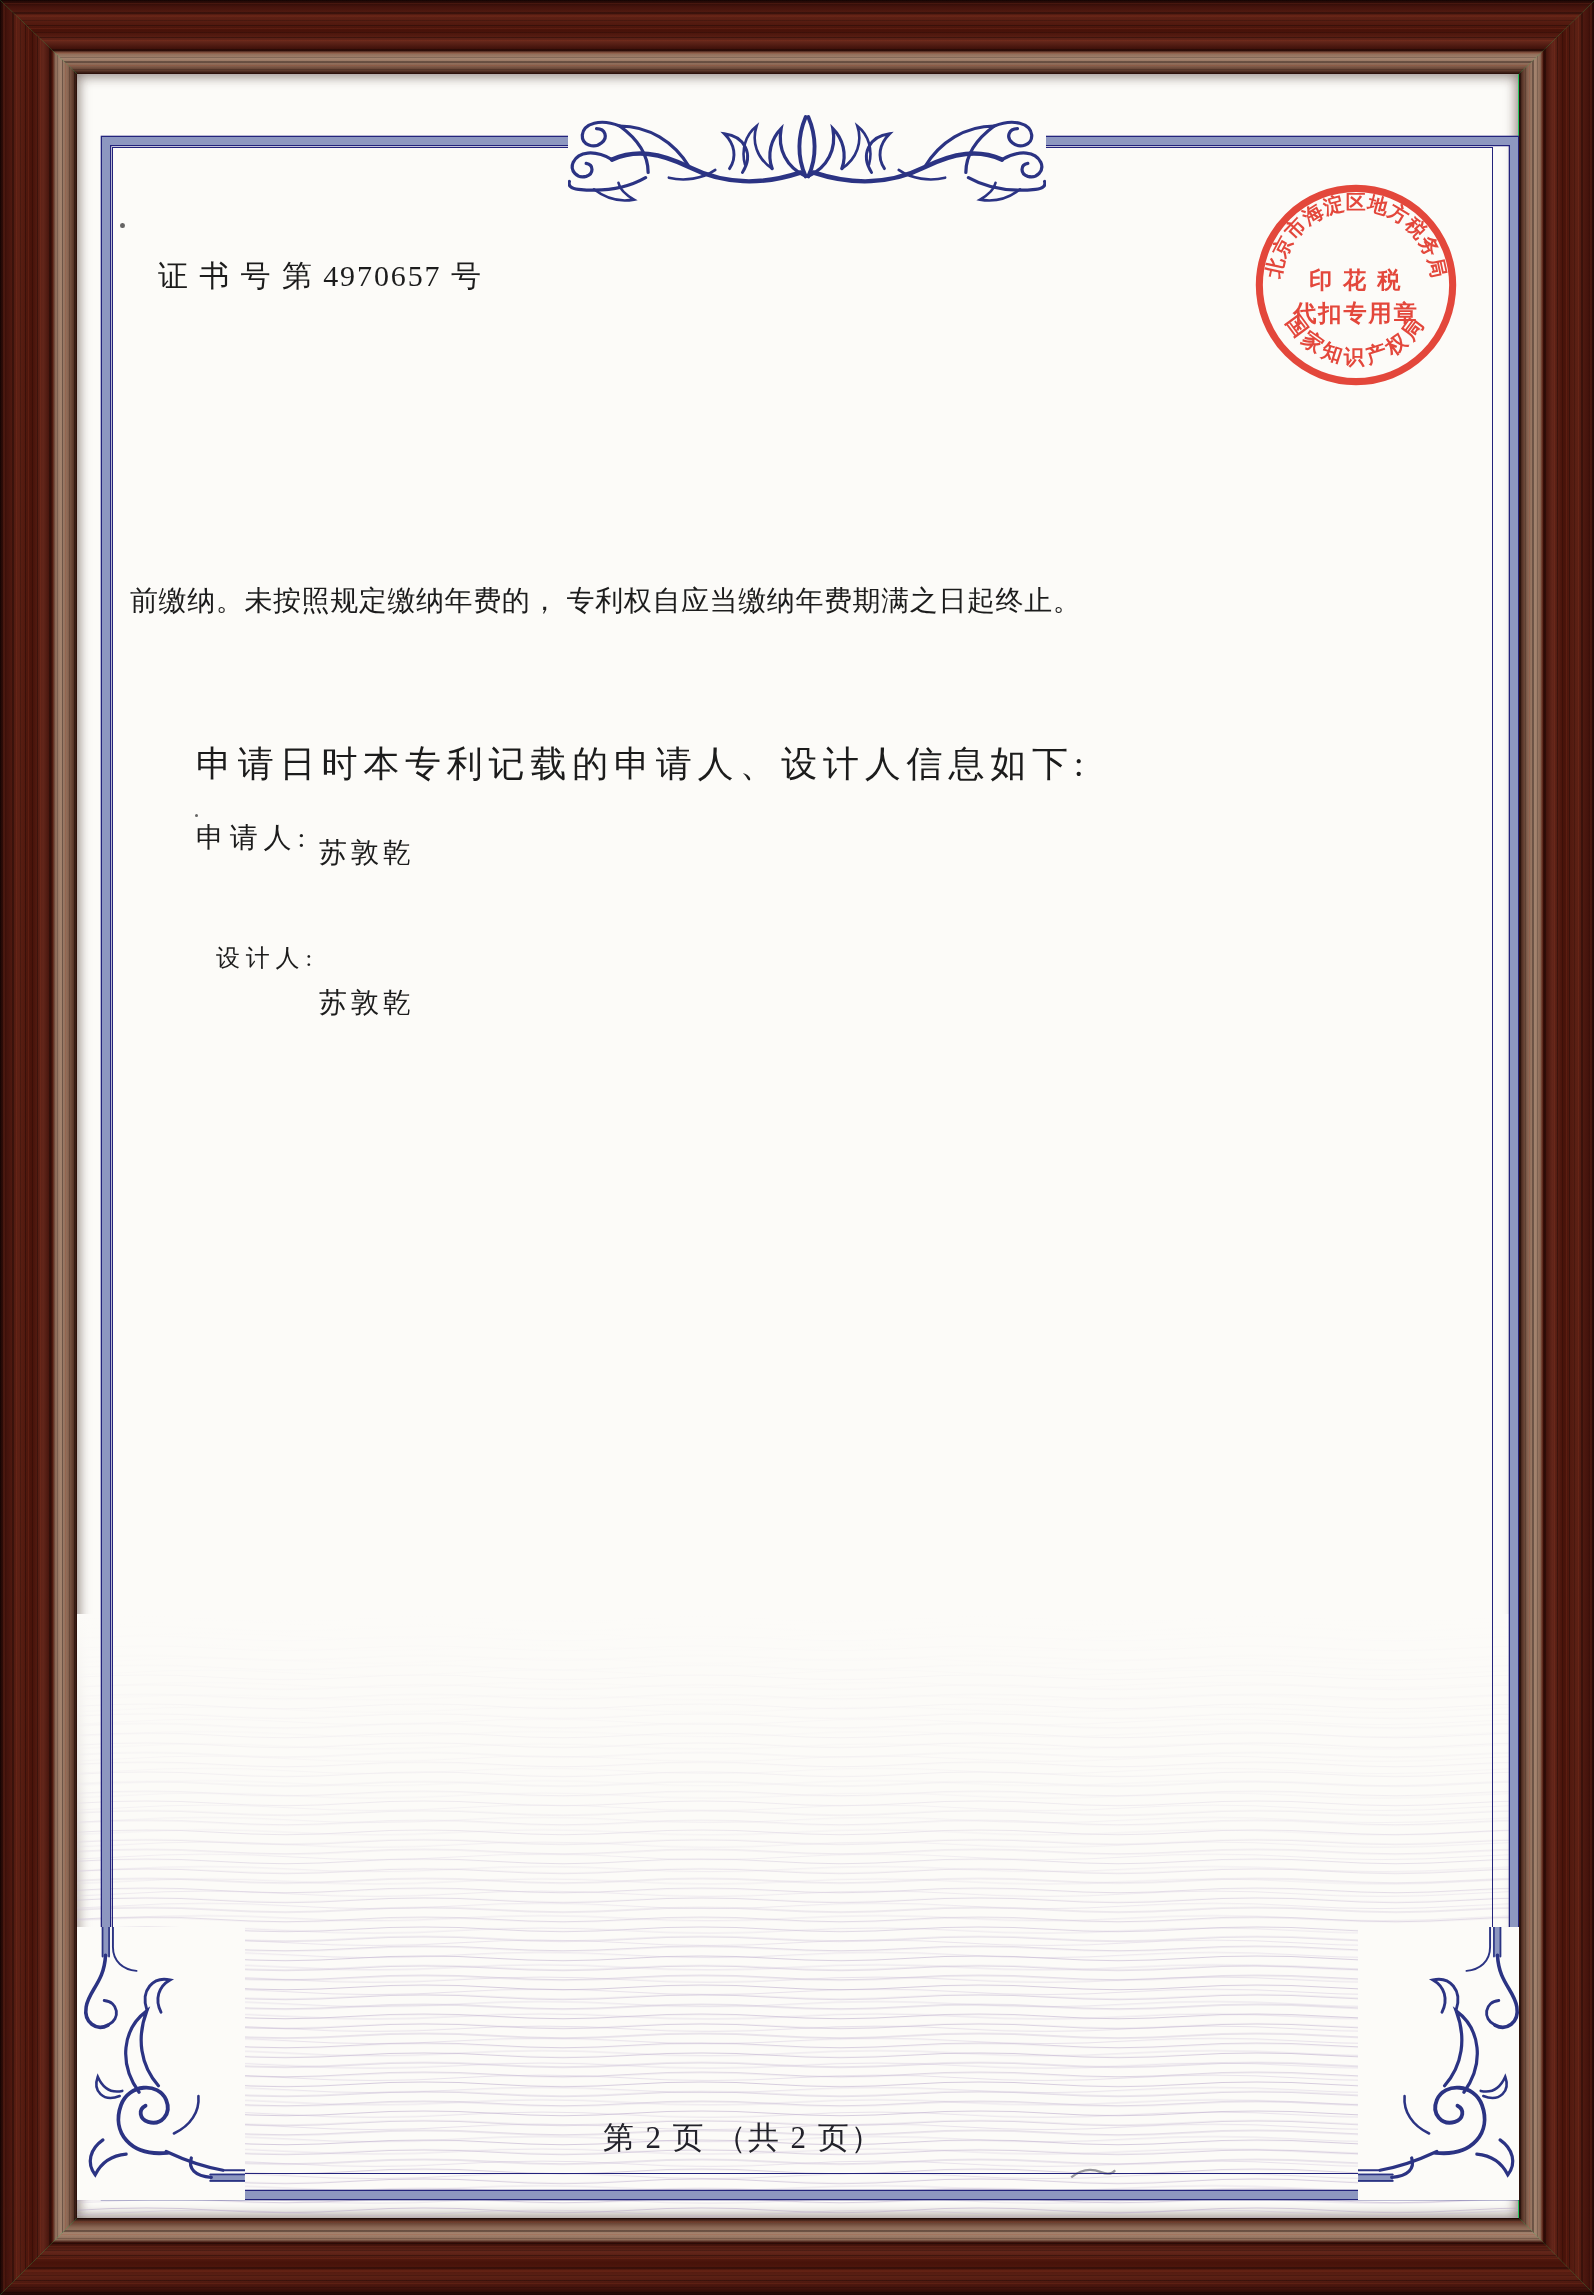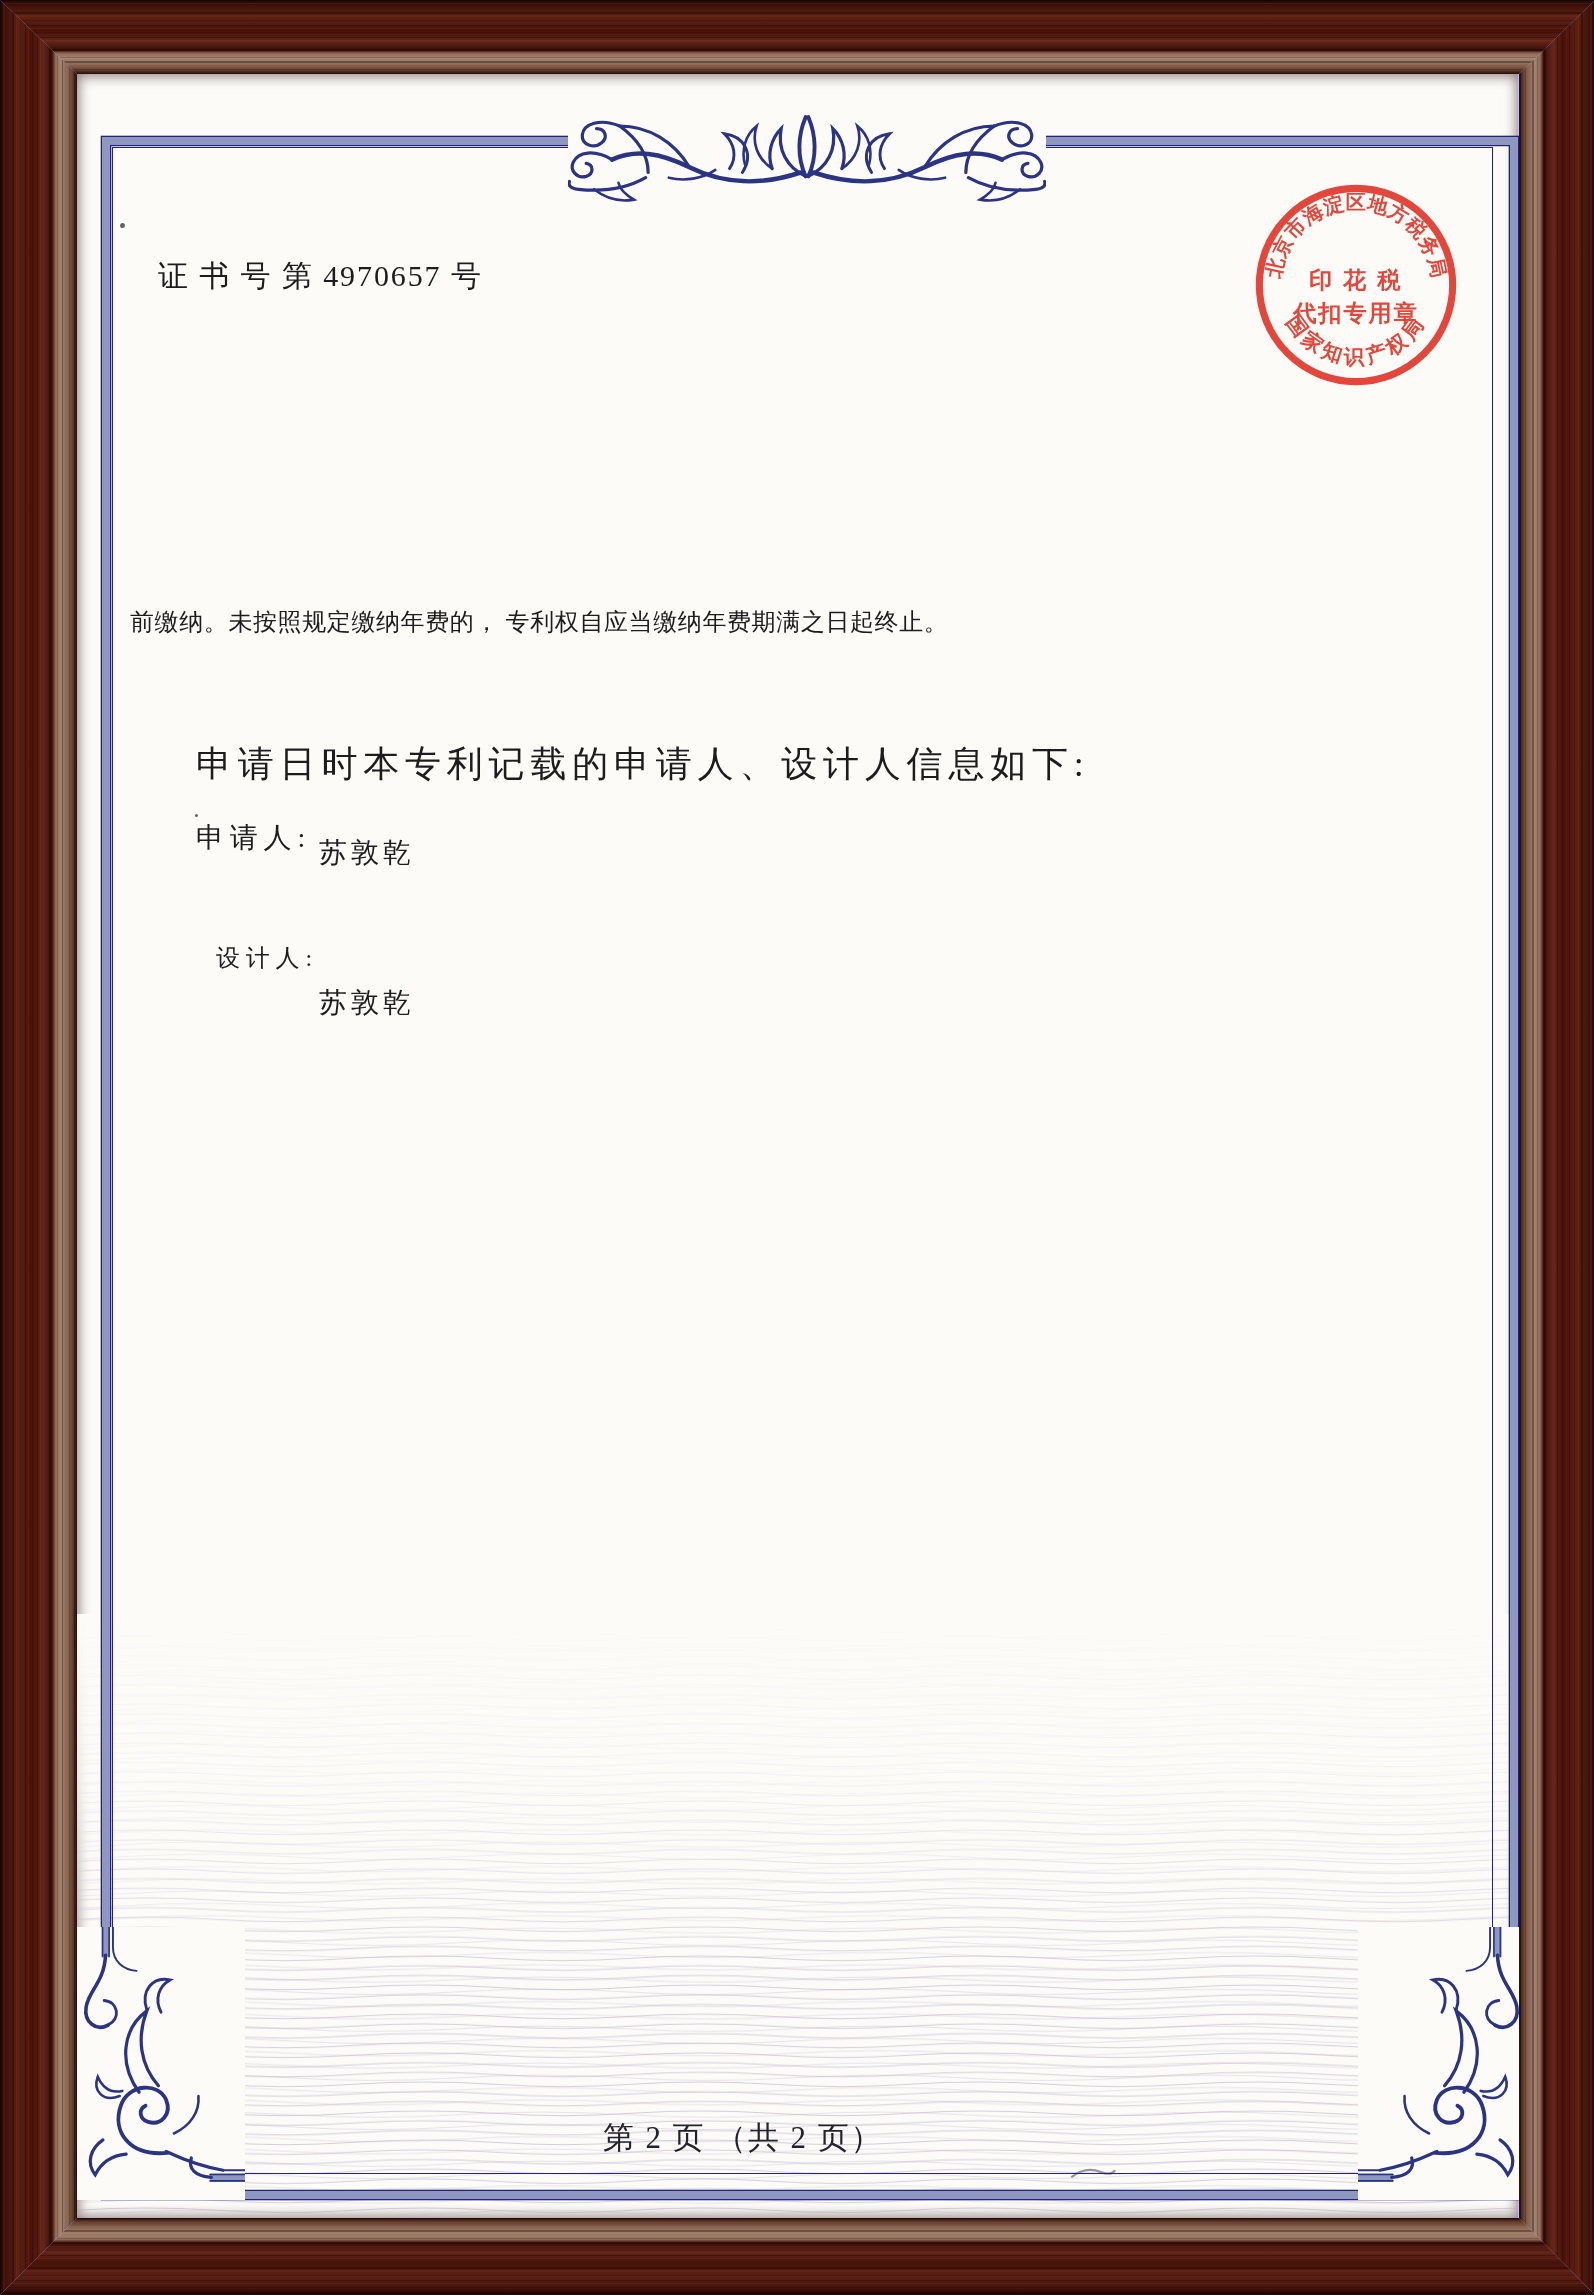--- a/index.html
+++ b/index.html
@@ -1,16 +1,16 @@
 <!DOCTYPE html>
 <html style="font-size:10.3px"><head>
 <meta charset="utf-8">
 <style>
   html,body{margin:0;padding:0;background:#0d0403;}
-  .stage{position:relative;width:1595px;height:2295px;overflow:hidden;background:#c4b5fd;
+  .stage{position:relative;width:1595px;height:2295px;overflow:hidden;background:#22c55e;
          font-family:"Liberation Serif","DejaVu Serif",serif;}
   
   .paper{position:absolute;left:77px;top:74px;width:1441px;height:2144px;background:#fcfbf8;
          box-shadow:inset 0 5.2px 10.3px rgba(45,22,14,.22), inset 0 -5.2px 10.3px rgba(45,22,14,.18),
                     inset 5.2px 0 10.3px rgba(45,22,14,.18), inset -5.2px 0 10.3px rgba(45,22,14,.18);}
   
   .frame{position:absolute;z-index:50;}
   .frame.h{left:0;width:1595px;height:77px;
     background:
       repeating-linear-gradient(to bottom, rgba(8,2,1,.32) 0 1.3px, rgba(8,2,1,0) 1.3px 3.2px,
@@ -50,21 +50,21 @@
       background:linear-gradient(to bottom,rgba(252,251,248,1) 0%,rgba(252,251,248,.75) 45%,rgba(252,251,248,0) 100%);}
   
   .orn{position:absolute;z-index:4;background:#fcfbf8;}
   .orn-top{left:491px;top:21px;}
   .orn-bl{left:0px;top:1853px;}
   .orn-br{left:1281px;top:1853px;transform:scaleX(-1);}
   
   .txt{position:absolute;z-index:6;color:#1c1c1c;white-space:nowrap;line-height:1.18;}
   .cert-no{left:81px;top:184px;font-size:30px;letter-spacing:1.9px;}
   .fee-1{left:119px;top:479px;font-size:28px;letter-spacing:3.9px;}
-  .fee-2{left:53px;top:534px;font-size:24px;letter-spacing:0.6px;}
+  .fee-2{left:53px;top:510px;font-size:28px;letter-spacing:0.6px;}
   .info-heading{left:119px;top:669px;font-size:36px;letter-spacing:5.8px;}
   .applicant-label{left:119px;top:711px;font-size:28px;letter-spacing:5.8px;margin-top:36px;}
   .applicant-name{left:242px;top:762px;font-size:28px;letter-spacing:3.9px;}
   .designer-label{left:118px;top:870px;font-size:24px;letter-spacing:5.8px;margin-left:21px;}
   .designer-name{left:242px;top:912px;font-size:28px;letter-spacing:3.9px;}
   .footer-page{left:526px;top:2046px;font-size:31px;letter-spacing:1.9px;color:#22222a;z-index:6;}
   
   .seal{position:absolute;left:1163px;top:95px;z-index:7;opacity:.94;}
   .seal text{font-family:"Liberation Serif","DejaVu Serif",serif;font-weight:bold;fill:#e23c30;}
   

